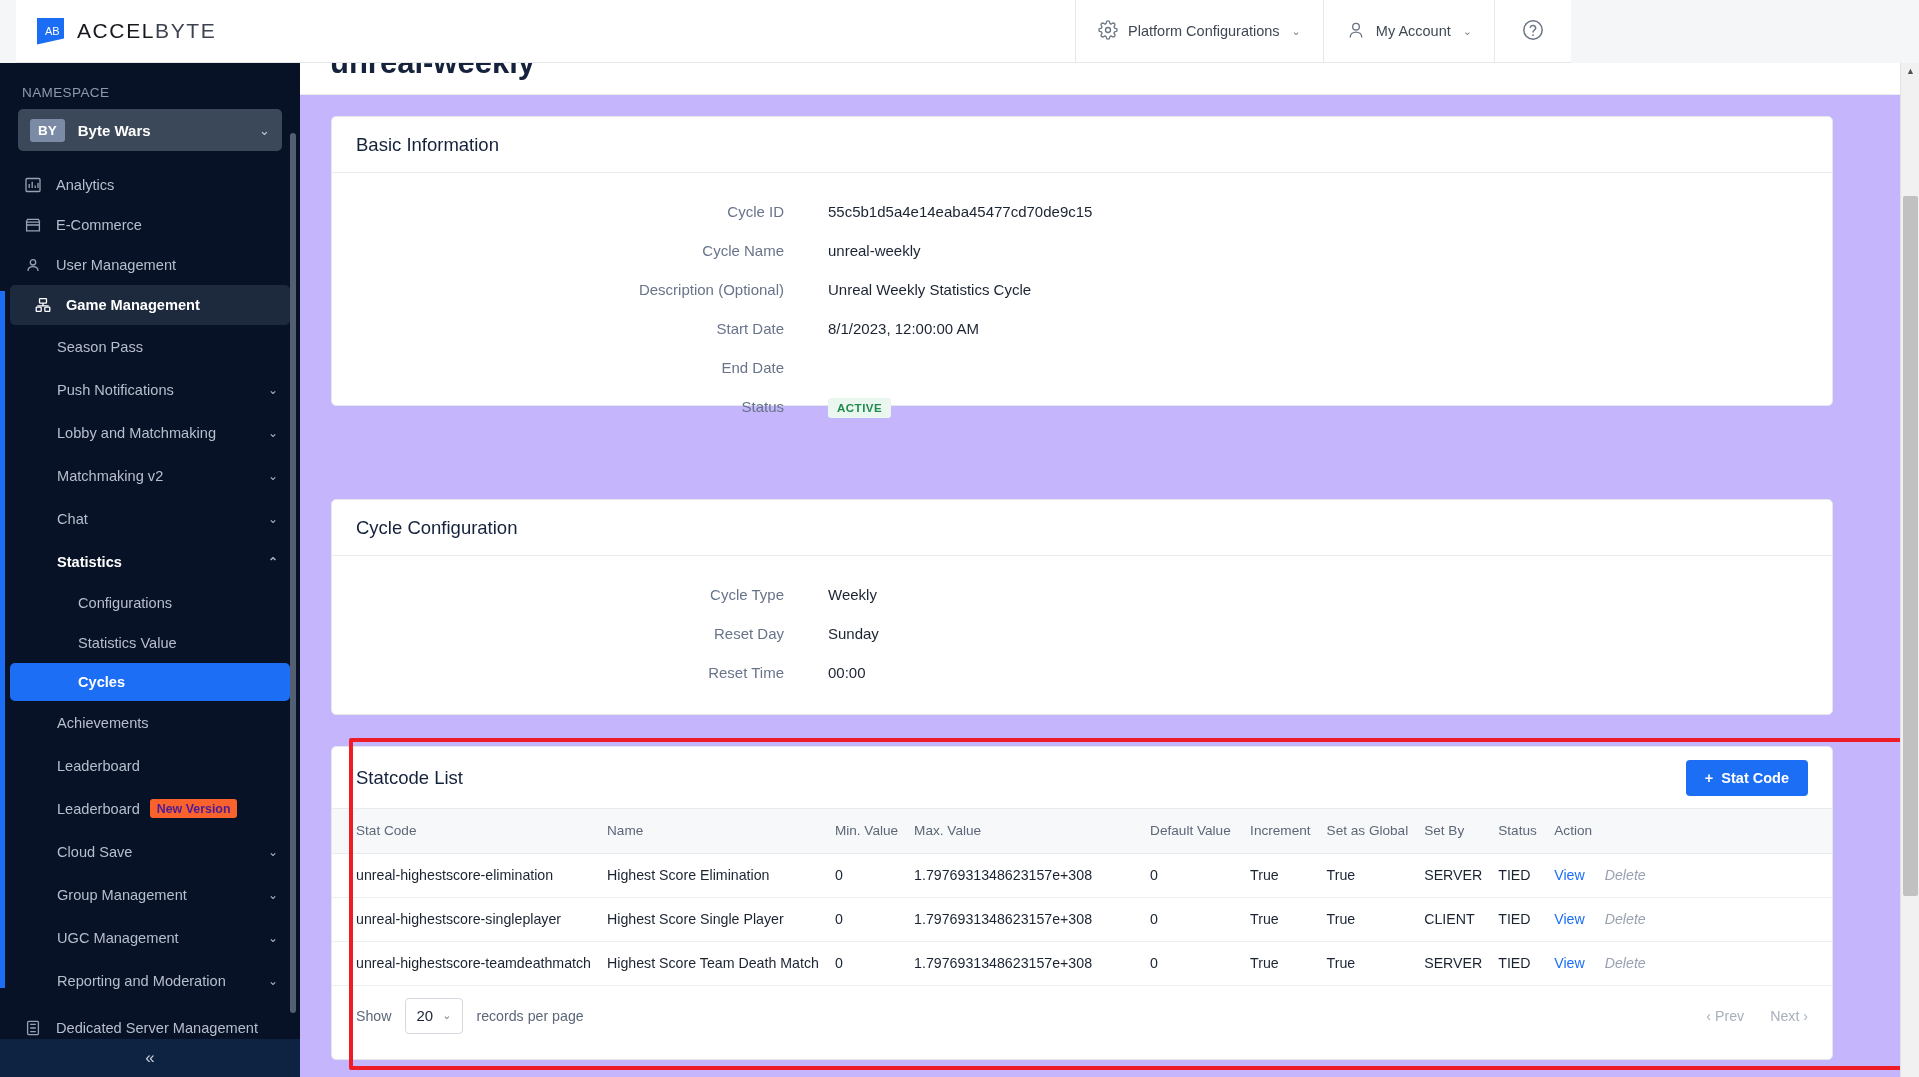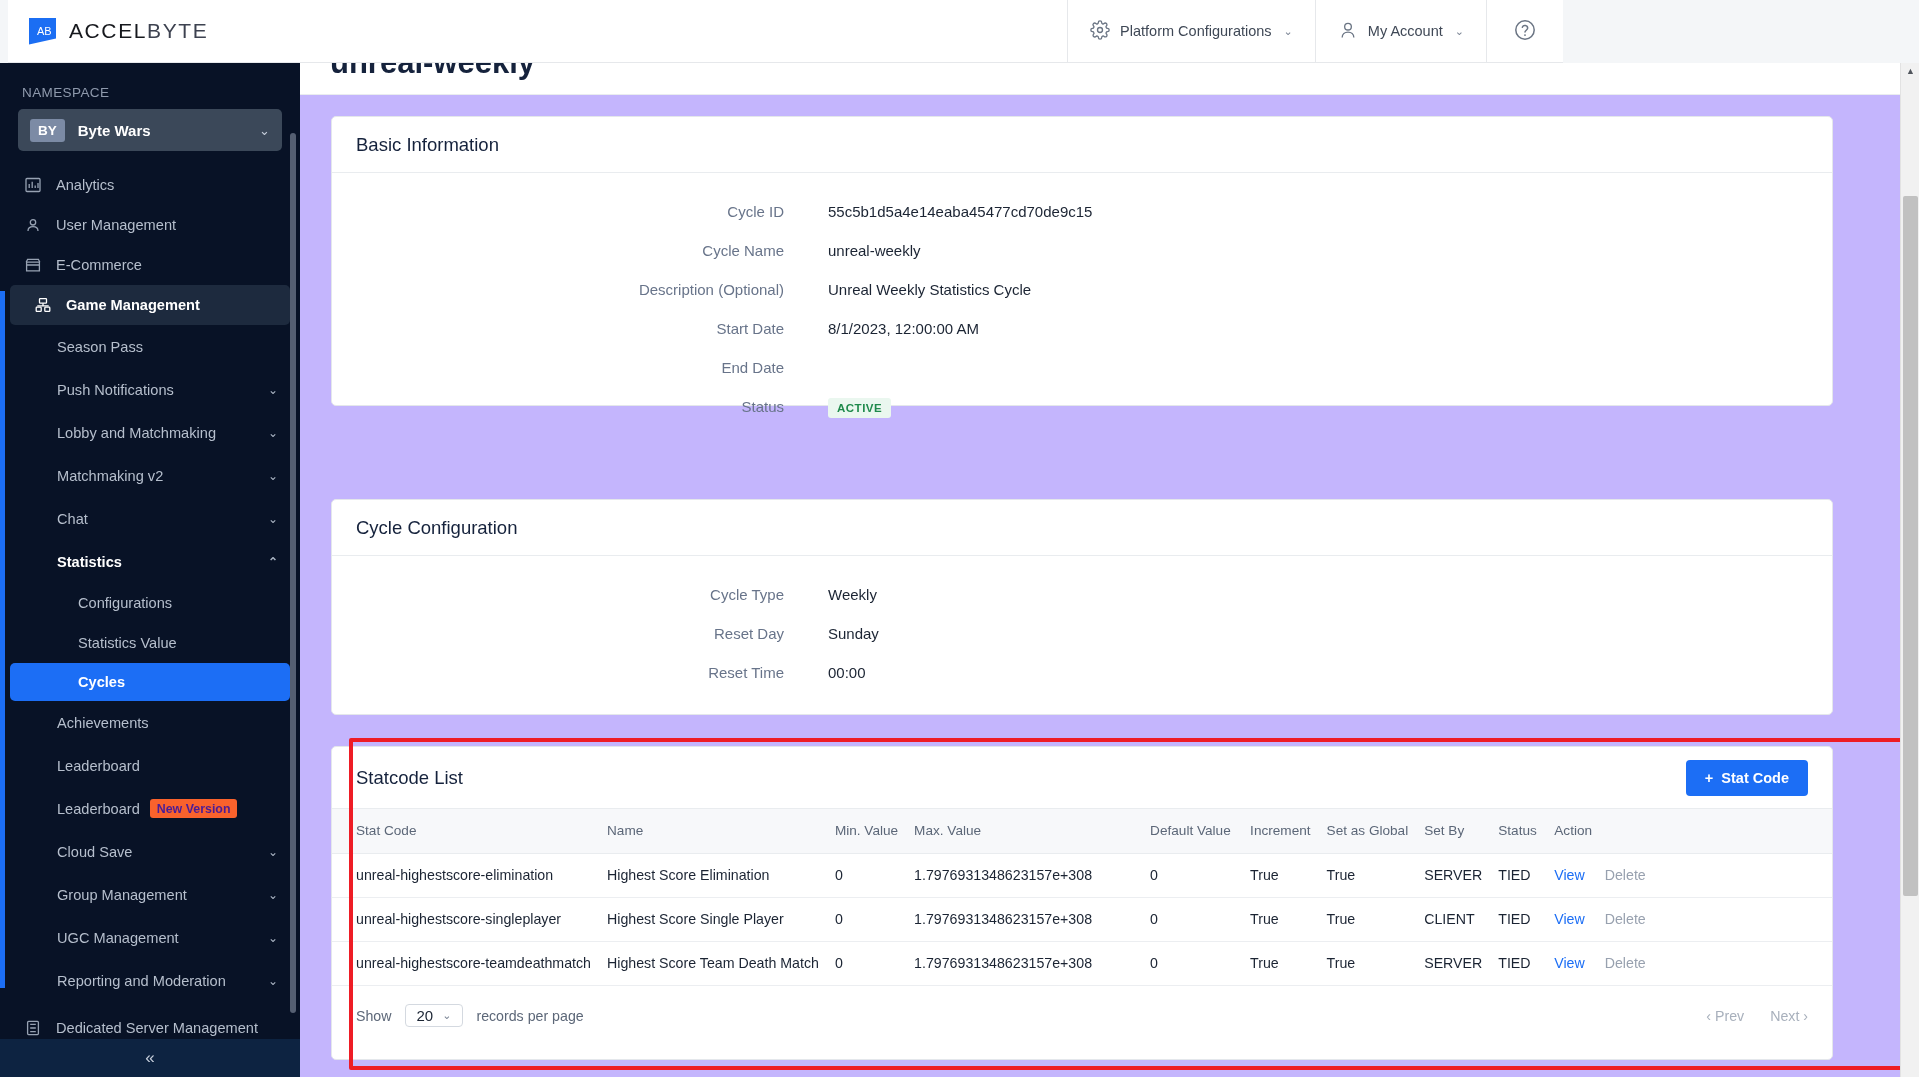--- a/index.html
+++ b/index.html
@@ -6,21 +6,21 @@
   html, body {
     width: 1919px; height: 1077px;
     font-family: "Liberation Sans", sans-serif;
     background: #f4f6f8;
     overflow: hidden;
   }
   .app { position: relative; width: 1919px; height: 1077px; }
 
   
   .topbar {
-    position: absolute; top: 0; left: 8px; width: 1555px; height: 63px;
+    position: absolute; top: 0; left: 16px; width: 1555px; height: 63px;
     background: #ffffff; border-bottom: 1px solid #e6e8eb;
     display: flex; align-items: center; z-index: 40;
   }
   .brand { display: flex; align-items: center; gap: 13px; padding-left: 21px; }
   .brand-mark {
     width: 27px; height: 27px; background: #1b6ef3;
     display: flex; align-items: center; justify-content: center;
     clip-path: polygon(0 0, 100% 0, 100% 78%, 0 100%);
   }
   .brand-mark svg { display: block; }
@@ -158,28 +158,28 @@
     text-align: left; height: 44px; padding: 0 8px; white-space: nowrap;
     border-bottom: 1px solid #e9ecef;
   }
   table.sc thead th:first-child { padding-left: 24px; }
   table.sc tbody td {
     color: #1b2433; font-size: 14.2px; height: 44px; padding: 0 8px;
     border-bottom: 1px solid #eceef1; white-space: nowrap;
   }
   table.sc tbody td:first-child { padding-left: 24px; }
   .act-view { color: #1c6ef5; cursor: pointer; }
-  .act-del { color: #98a1af; cursor: pointer; margin-left: 16px; }
+  .act-del { color: #98a1af; cursor: pointer; margin-left: 16px; font-style: italic; }
 
   .table-foot {
     height: 60px; display: flex; align-items: center; padding: 0 24px;
   }
   .foot-label { color: #5c6778; font-size: 14.2px; }
   .sel-box {
-    margin: 0 13px; height: 23px; min-width: 56px; border: 1px solid #d4d9e0;
+    margin: 0 13px; height: 36px; min-width: 56px; border: 1px solid #d4d9e0;
     border-radius: 4px; display: flex; align-items: center; gap: 9px;
     padding: 0 11px; cursor: pointer; background: #fff;
   }
   .sel-val { font-size: 15px; color: #1b2433; }
   .sel-chev { font-size: 11px; color: #7a8494; }
   .pager { margin-left: auto; display: flex; gap: 26px; }
   .pg { color: #a8b0bc; font-size: 14.2px; cursor: pointer; text-align: center; }
 
   
   .vscroll {
@@ -263,35 +263,35 @@
             <rect x="1" y="1.5" width="14" height="13" rx="1"></rect>
             <path d="M4.2 11V7M7.2 11V4.8M10.2 11V8.6M13 11V6"></path>
           </svg>
         </span>
         <span>Analytics</span>
       </div>
 
       <div class="nav-item top-level">
         <span class="ico">
           <svg width="16" height="16" viewBox="0 0 16 16" fill="none" stroke="currentColor" stroke-width="1.3">
-            <circle cx="8" cy="5.3" r="2.7"></circle>
-            <path d="M3 14c0-2.7 2.2-4.3 5-4.3S13 11.3 13 14"></path>
-          </svg>
-        </span>
-        <span>User Management</span>
+            <path d="M1.6 5.2h12.8v8.6H1.6z"></path>
+            <path d="M1.2 5.2 2.6 2.3h10.8l1.4 2.9M1.6 8h12.8"></path>
+          </svg>
+        </span>
+        <span>E-Commerce</span>
       </div>
 
       <div class="nav-item top-level">
         <span class="ico">
           <svg width="16" height="16" viewBox="0 0 16 16" fill="none" stroke="currentColor" stroke-width="1.3">
-            <path d="M1.6 5.2h12.8v8.6H1.6z"></path>
-            <path d="M1.2 5.2 2.6 2.3h10.8l1.4 2.9M1.6 8h12.8"></path>
-          </svg>
-        </span>
-        <span>E-Commerce</span>
+            <circle cx="8" cy="5.3" r="2.7"></circle>
+            <path d="M3 14c0-2.7 2.2-4.3 5-4.3S13 11.3 13 14"></path>
+          </svg>
+        </span>
+        <span>User Management</span>
       </div>
 
       <div class="nav-item top-level active">
         <span class="ico">
           <svg width="16" height="16" viewBox="0 0 16 16" fill="none" stroke="currentColor" stroke-width="1.3">
             <rect x="4.5" y="1.6" width="7" height="4.6" rx=".7"></rect>
             <path d="M8 6.2v2.6M2.3 8.8h11.4"></path>
             <rect x="1.2" y="10.2" width="5" height="4.2" rx=".7"></rect>
             <rect x="9.8" y="10.2" width="5" height="4.2" rx=".7"></rect>
           </svg>

